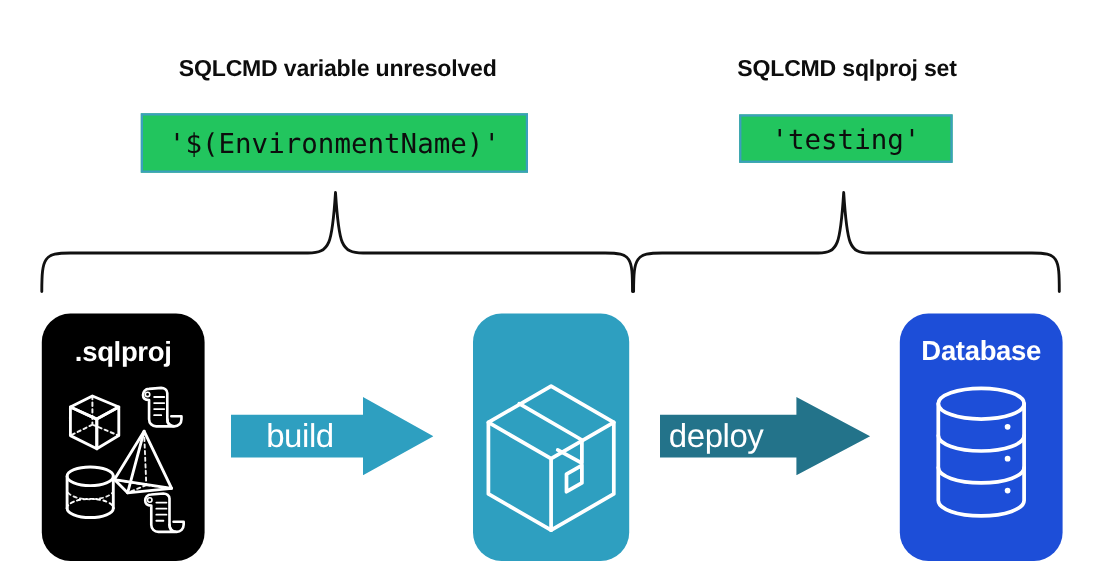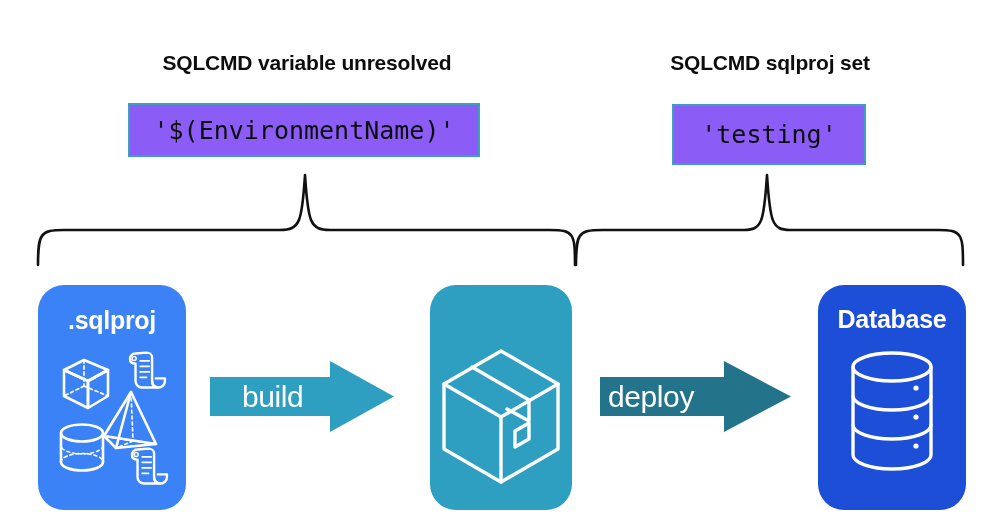--- a/index.html
+++ b/index.html
@@ -36,33 +36,33 @@
     text-align: center;
     line-height: 1;
   }
   #title-left  { left: 38px;  top: 32px; width: 538px; }
   #title-right { left: 575px; top: 32px; width: 390px; }
 
   
   .code-box {
     position: absolute;
     box-sizing: border-box;
-    background: #8b5cf6;
+    background: #22c55e;
     border: 2px solid #3c9fbd;
     display: flex;
     align-items: center;
     justify-content: center;
     font-family: "DejaVu Sans Mono", "Liberation Mono", monospace;
     font-size: 25px;
     color: #0d0d0d;
     letter-spacing: 0px;
     white-space: nowrap;
   }
   #code-box-left  { left: 128px; top: 83px; width: 352px; height: 54px; }
-  #code-box-right { left: 672px; top: 84px; width: 194px; height: 61px; text-align: center; }
+  #code-box-right { left: 672px; top: 84px; width: 194px; height: 44px; text-align: center; }
 
   
   .brace-svg {
     position: absolute;
     top: 152px;
     height: 95px;
     overflow: visible;
   }
   #brace-left  { left: 30px;  width: 552px; }
   #brace-right { left: 568px; width: 404px; }
@@ -92,21 +92,21 @@
     letter-spacing: -0.3px;
     line-height: 1;
     white-space: nowrap;
   }
   .artifact-art {
     position: absolute;
     left: 0;
     right: 0;
   }
 
-  #box-sqlproj  { left: 38px;  top: 265px; width: 148px; height: 225px; background: #3b82f6; }
+  #box-sqlproj  { left: 38px;  top: 265px; width: 148px; height: 225px; background: #000000; }
   #box-dacpac   { left: 430px; top: 265px; width: 142px; height: 225px; background: #2e9fc0; }
   #box-database { left: 818px; top: 265px; width: 148px; height: 225px; background: #1d4ed8; }
 
   #label-sqlproj  { top: 23px; }
   #label-dacpac   { top: 23px; }
   #label-database { top: 22px; }
 
   
   .arrow {
     position: absolute;

